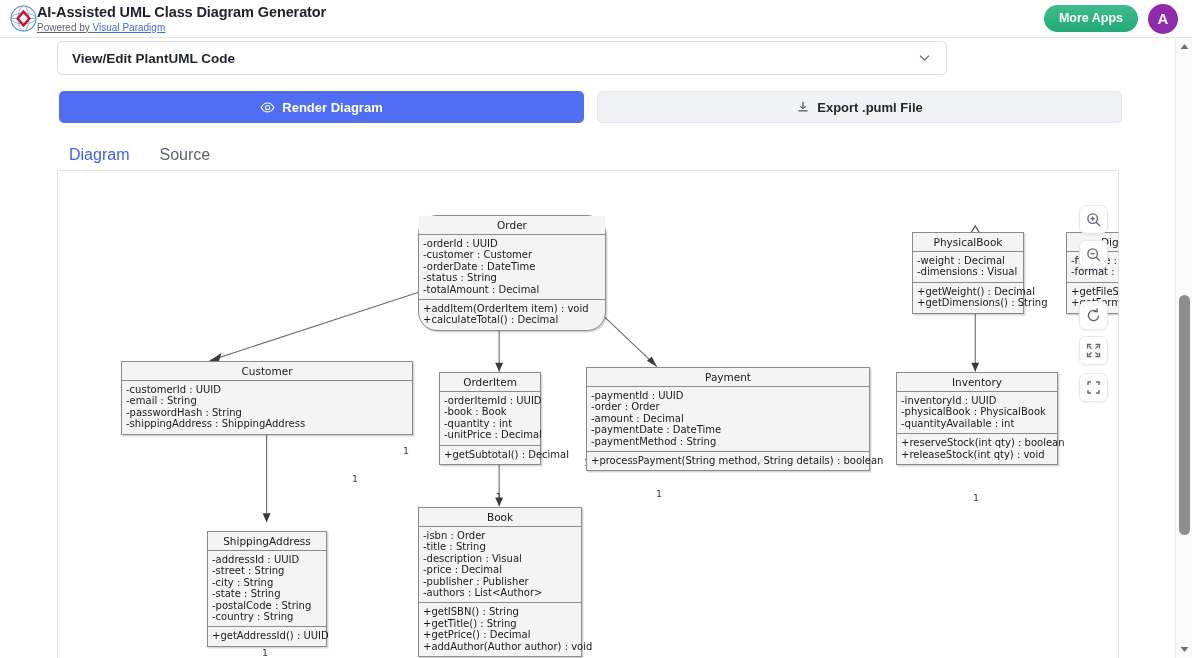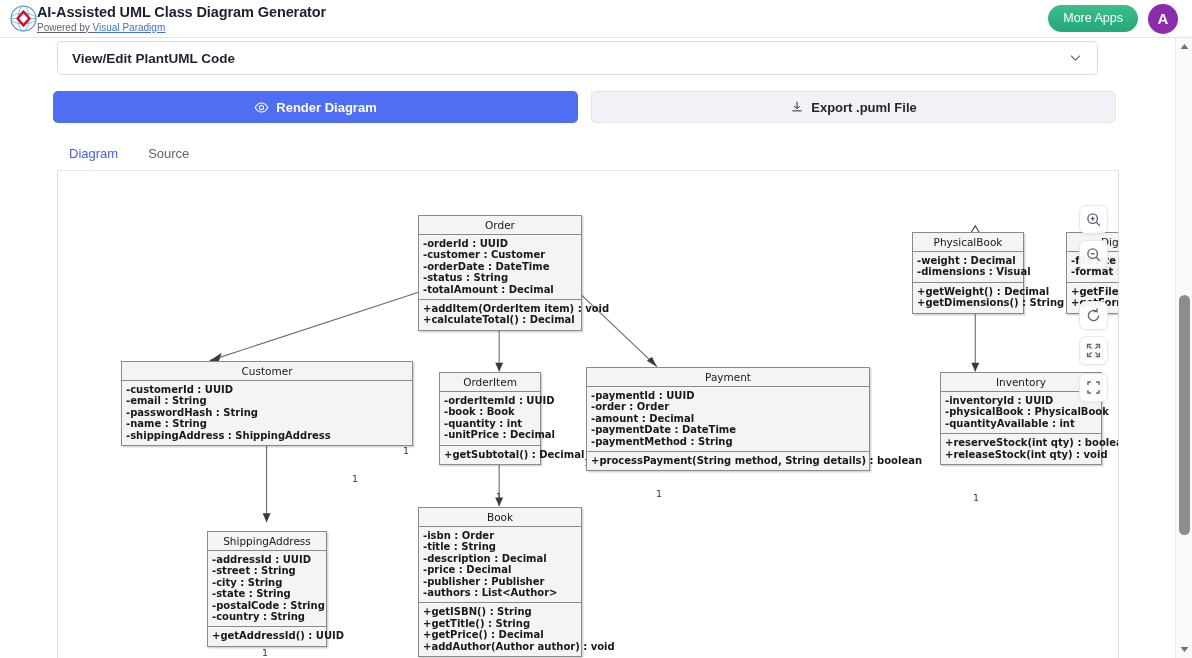--- a/index.html
+++ b/index.html
@@ -29,21 +29,21 @@
     font-size: 14.5px; font-weight: bold; color: #1d2030;
     line-height: 16px; letter-spacing: -0.1px;
   }
   .brand-sub {
     font-size: 10px; color: #5a5f6e; line-height: 13px; margin-top: 1px; text-decoration: underline;
   }
   .brand-sub a { color: #3f6fd1; text-decoration: underline; }
   .appbar-right { margin-left: auto; display: flex; align-items: center; gap: 10px; }
   .more-apps {
     background: linear-gradient(180deg,#3dbd8a 0%,#23a87a 100%);
-    color: #ffffff; font-size: 12.5px; font-weight: normal;
+    color: #ffffff; font-size: 12.5px; font-weight: bold;
     border: none; border-radius: 15px;
     padding: 7px 15px; cursor: pointer; line-height: 1;
   }
   .avatar {
     width: 30px; height: 30px; border-radius: 50%;
     background: #8e2bab; color: #fff;
     font-size: 15px; font-weight: bold;
     display: flex; align-items: center; justify-content: center;
     cursor: pointer;
   }
@@ -52,32 +52,32 @@
   .page {
     position: absolute; top: 38px; left: 0;
     width: 1175px; height: 620px;
     background: #ffffff;
     overflow: hidden;
   }
 
   
   .code-panel {
     position: absolute; left: 57px; top: 3px;
-    width: 1041px; height: 34px;
+    width: 890px; height: 34px;
     border: 1px solid #d9dce1; border-radius: 5px;
     background: #ffffff;
     display: flex; align-items: center;
     padding: 0 14px;
     cursor: pointer;
   }
   .code-panel-title { font-size: 13.5px; font-weight: bold; color: #1f2330; }
   .chev { margin-left: auto; color: #5b6070; font-size: 14px; line-height: 1; }
 
   
-  .btn-row { position: absolute; left: 53px; top: 53px; width: 1062px; height: 48px; padding-left: 12px; }
+  .btn-row { position: absolute; left: 59px; top: 53px; width: 1062px; height: 48px; padding-left: 12px; }
   .btn {
     position: absolute; top: 0; height: 32px;
     border-radius: 5px; font-size: 13px; font-weight: bold;
     display: flex; align-items: center; justify-content: center; gap: 7px;
     cursor: pointer; border: none;
   }
   .btn-render { left: 0; width: 525px; background: #4f6ef2; color: #ffffff; }
   .btn-export {
     left: 538px; width: 525px;
     background: #f1f2f5; color: #23262f; border: 1px solid #e3e5ea;
@@ -85,21 +85,21 @@
   .btn svg { display: block; }
 
   
   .tabs {
     position: absolute; left: 57px; top: 105px;
     width: 1062px; height: 28px;
     border-bottom: 1px solid #e3e5ea;
     display: flex; align-items: flex-start; gap: 6px;
   }
   .tab {
-    font-size: 13px; padding: 4px 12px 23px 12px;
+    font-size: 16px; padding: 4px 12px 23px 12px;
     color: #5d6270; cursor: pointer; line-height: 1;
     border-bottom: 2px solid transparent;
   }
   .tab.active { color: #4361e8; border-bottom-color: #4361e8; font-weight: normal; }
 
   
   .canvas {
     position: absolute; left: 57px; top: 133px;
     width: 1062px; height: 487px;
     background: #ffffff;
@@ -123,21 +123,20 @@
     text-align: center;
     padding: 3px 6px;
     font-size: 10.5px;
     border-bottom: 1px solid #8a8a8a;
     background: #f4f4f4;
     white-space: nowrap;
   }
   .uml-sec {
     padding: 3px 4px 4px 4px;
     border-bottom: 1px solid #8a8a8a;
-    font-weight: bold;
   }
   .uml-sec:last-child { border-bottom: none; }
   .uml-sec div { line-height: 11.4px; white-space: nowrap; }
 
   
   .links { position: absolute; inset: 0; pointer-events: none; }
   .mult {
     position: absolute;
     font-family: "DejaVu Sans", sans-serif;
     font-size: 9.5px; color: #3b3b3b;
@@ -289,41 +288,40 @@
           <div class="mult" style="left: 526px; top: 287px;">1</div>
           <div class="mult" style="left: 598px; top: 318px;">1</div>
           <div class="mult" style="left: 915px; top: 272px;">1</div>
           <div class="mult" style="left: 915px; top: 322px;">1</div>
           <div class="mult" style="left: 204px; top: 437px;">1</div>
           <div class="mult" style="left: 204px; top: 477px;">1</div>
           <div class="mult" style="left: 438px; top: 425px;">1</div>
         </div>
 
       <div id="classes">
-          <div class="uml" style="left: 360px; top: 44px; width: 164px;">
+          <div class="uml" style="left: 360px; top: 44px; width: 188px; border-radius: 19px;">
             <div class="uml-name">Order</div>
             <div class="uml-sec">
               <div>-orderId : UUID</div>
               <div>-customer : Customer</div>
               <div>-orderDate : DateTime</div>
               <div>-status : String</div>
               <div>-totalAmount : Decimal</div>
             </div>
             <div class="uml-sec">
               <div>+addItem(OrderItem item) : void</div>
               <div>+calculateTotal() : Decimal</div>
             </div>
           </div>
           <div class="uml" style="left: 63px; top: 190px; width: 292px;">
             <div class="uml-name">Customer</div>
             <div class="uml-sec">
               <div>-customerId : UUID</div>
               <div>-email : String</div>
               <div>-passwordHash : String</div>
-              <div>-name : String</div>
               <div>-shippingAddress : ShippingAddress</div>
             </div>
           </div>
           <div class="uml" style="left: 381px; top: 201px; width: 102px;">
             <div class="uml-name">OrderItem</div>
             <div class="uml-sec">
               <div>-orderItemId : UUID</div>
               <div>-book : Book</div>
               <div>-quantity : int</div>
               <div>-unitPrice : Decimal</div>
@@ -360,21 +358,21 @@
             <div class="uml-name">DigitalBook</div>
             <div class="uml-sec">
               <div>-fileSize : Decimal</div>
               <div>-format : String</div>
             </div>
             <div class="uml-sec">
               <div>+getFileSize() : Decimal</div>
               <div>+getFormat() : String</div>
             </div>
           </div>
-          <div class="uml" style="left: 838px; top: 201px; width: 162px; margin-left: 44px;">
+          <div class="uml" style="left: 838px; top: 201px; width: 162px;">
             <div class="uml-name">Inventory</div>
             <div class="uml-sec">
               <div>-inventoryId : UUID</div>
               <div>-physicalBook : PhysicalBook</div>
               <div>-quantityAvailable : int</div>
             </div>
             <div class="uml-sec">
               <div>+reserveStock(int qty) : boolean</div>
               <div>+releaseStock(int qty) : void</div>
             </div>
@@ -391,21 +389,21 @@
             </div>
             <div class="uml-sec">
               <div>+getAddressId() : UUID</div>
             </div>
           </div>
           <div class="uml" style="left: 360px; top: 336px; width: 164px;">
             <div class="uml-name">Book</div>
             <div class="uml-sec">
               <div>-isbn : Order</div>
               <div>-title : String</div>
-              <div>-description : Decimal</div>
+              <div>-description : Visual</div>
               <div>-price : Decimal</div>
               <div>-publisher : Publisher</div>
               <div>-authors : List&lt;Author&gt;</div>
             </div>
             <div class="uml-sec">
               <div>+getISBN() : String</div>
               <div>+getTitle() : String</div>
               <div>+getPrice() : Decimal</div>
               <div>+addAuthor(Author author) : void</div>
             </div>

